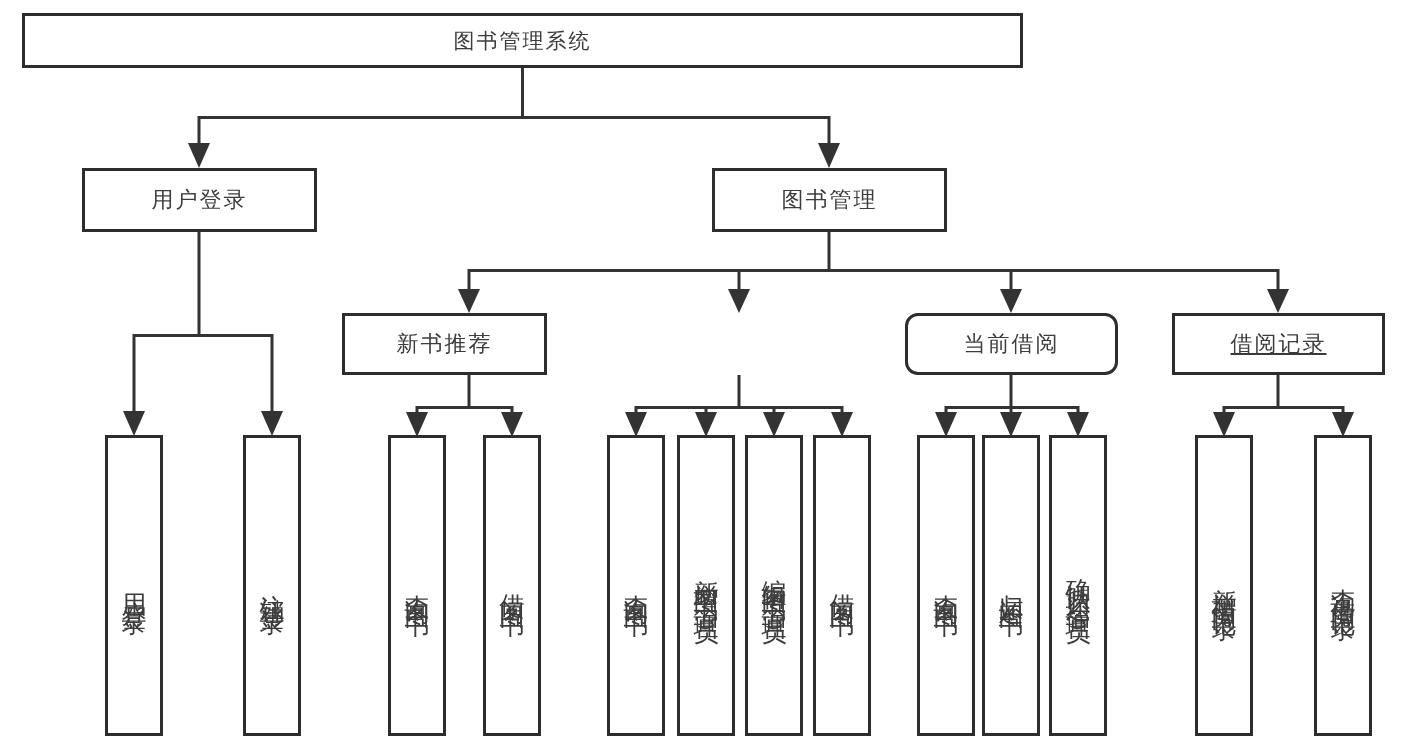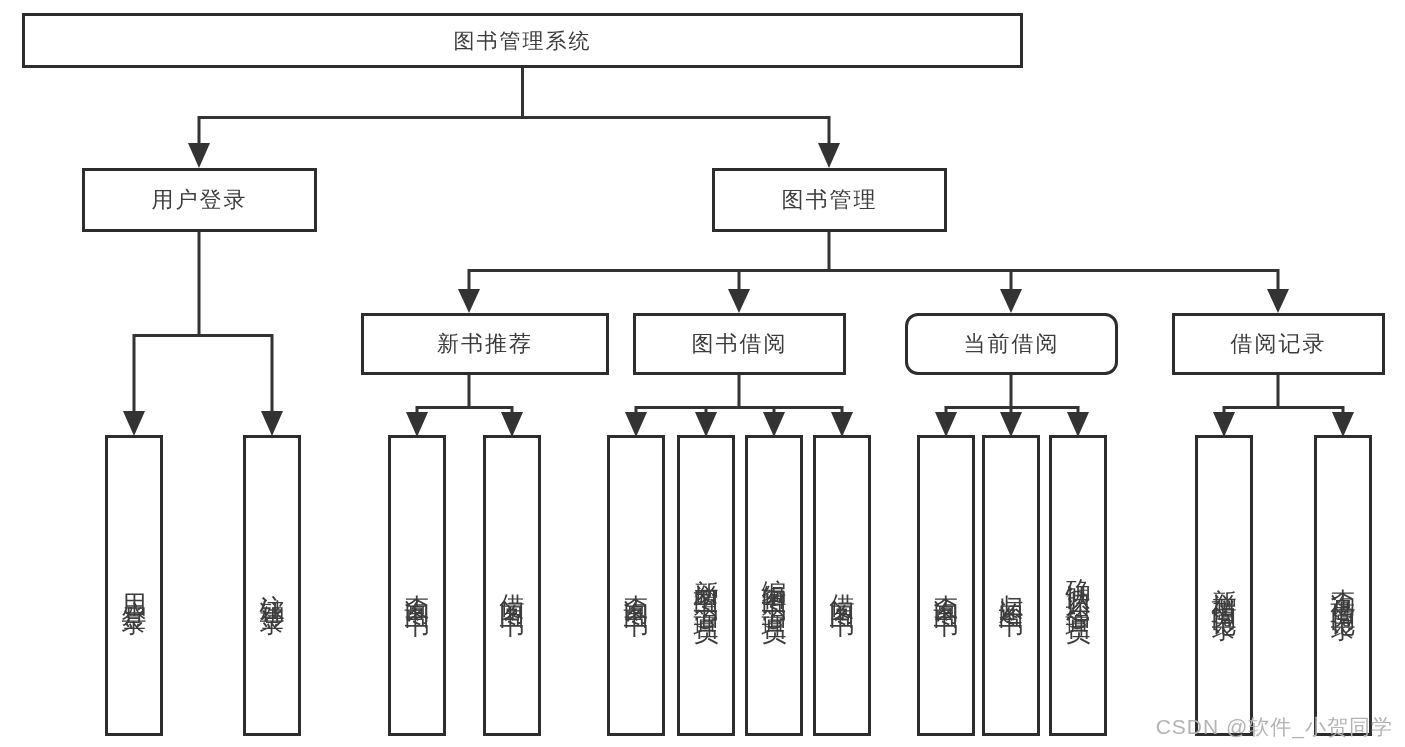--- a/index.html
+++ b/index.html
@@ -39,24 +39,24 @@
   
   .root-box   { left: 22px;  top: 13px;  width: 1001px; height: 55px; }
   .root-box .lbl { font-size: 21px; }
   
   .l1-login   { left: 82px;  top: 168px; width: 235px; height: 64px; }
   .l1-book    { left: 712px; top: 168px; width: 235px; height: 64px; font-family: Liberation Mono, monospace; }
   .l1-login .lbl, .l1-book .lbl { font-size: 22px; }
   
   .l2 { top: 313px; height: 62px; }
   .l2 .lbl { font-size: 22px; }
-  .l2-new     { left: 361px;  width: 248px; }
+  .l2-new     { left: 342px;  width: 205px; }
   .l2-borrow  { left: 633px;  width: 213px; }
   .l2-current { left: 905px;  width: 213px; border-radius: 13px; }
-  .l2-record  { left: 1172px; width: 213px; }
+  .l2-record  { left: 1172px; width: 213px; text-decoration: underline; }
   
   .leaf { top: 435px; width: 58px; height: 301px; }
   .leaf .lbl {
     writing-mode: vertical-rl;
     text-orientation: mixed;
     font-size: 25px;
     letter-spacing: 6px;
     line-height: 1;
     white-space: nowrap;
   }
@@ -143,23 +143,20 @@
   <div class="node l1-login">
     <span class="lbl">用户登录</span>
   </div>
   <div class="node l1-book">
     <span class="lbl">图书管理</span>
   </div>
 
   <div class="node l2 l2-new">
     <span class="lbl">新书推荐</span>
   </div>
-  <div class="node l2 l2-borrow">
-    <span class="lbl">图书借阅</span>
-  </div>
   <div class="node l2 l2-current">
     <span class="lbl">当前借阅</span>
   </div>
   <div class="node l2 l2-record">
     <span class="lbl">借阅记录</span>
   </div>
 
   <div class="node leaf leaf-a1">
     <span class="lbl">用户登录</span>
   </div>
@@ -197,15 +194,14 @@
     <span class="lbl">确认归还（管理员）</span>
   </div>
 
   <div class="node leaf leaf-e1">
     <span class="lbl">新增借阅记录</span>
   </div>
   <div class="node leaf leaf-e2">
     <span class="lbl">查询借阅记录</span>
   </div>
 
-  <div class="watermark">CSDN @软件_小贺同学</div>
 
 </div>
 
 </body></html>

